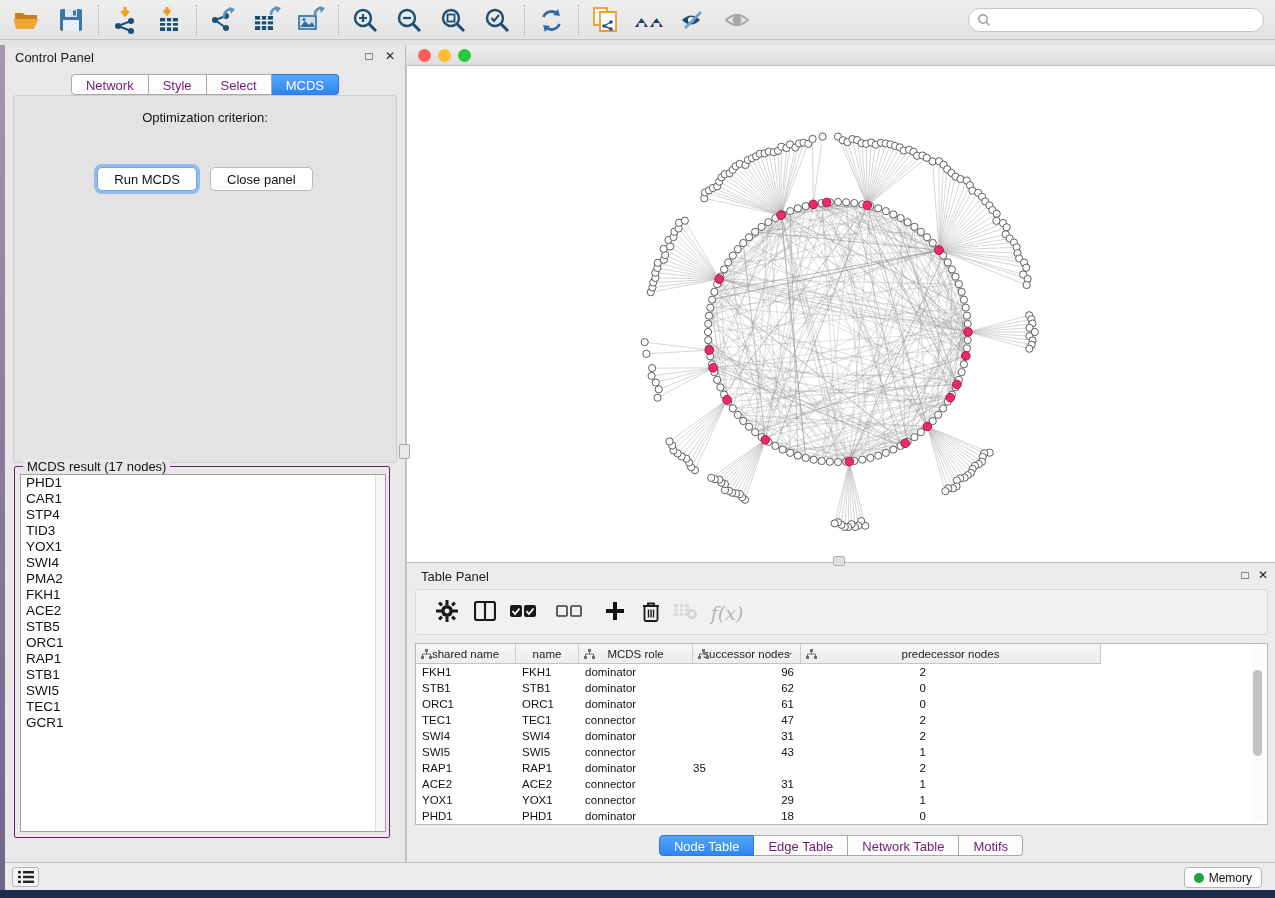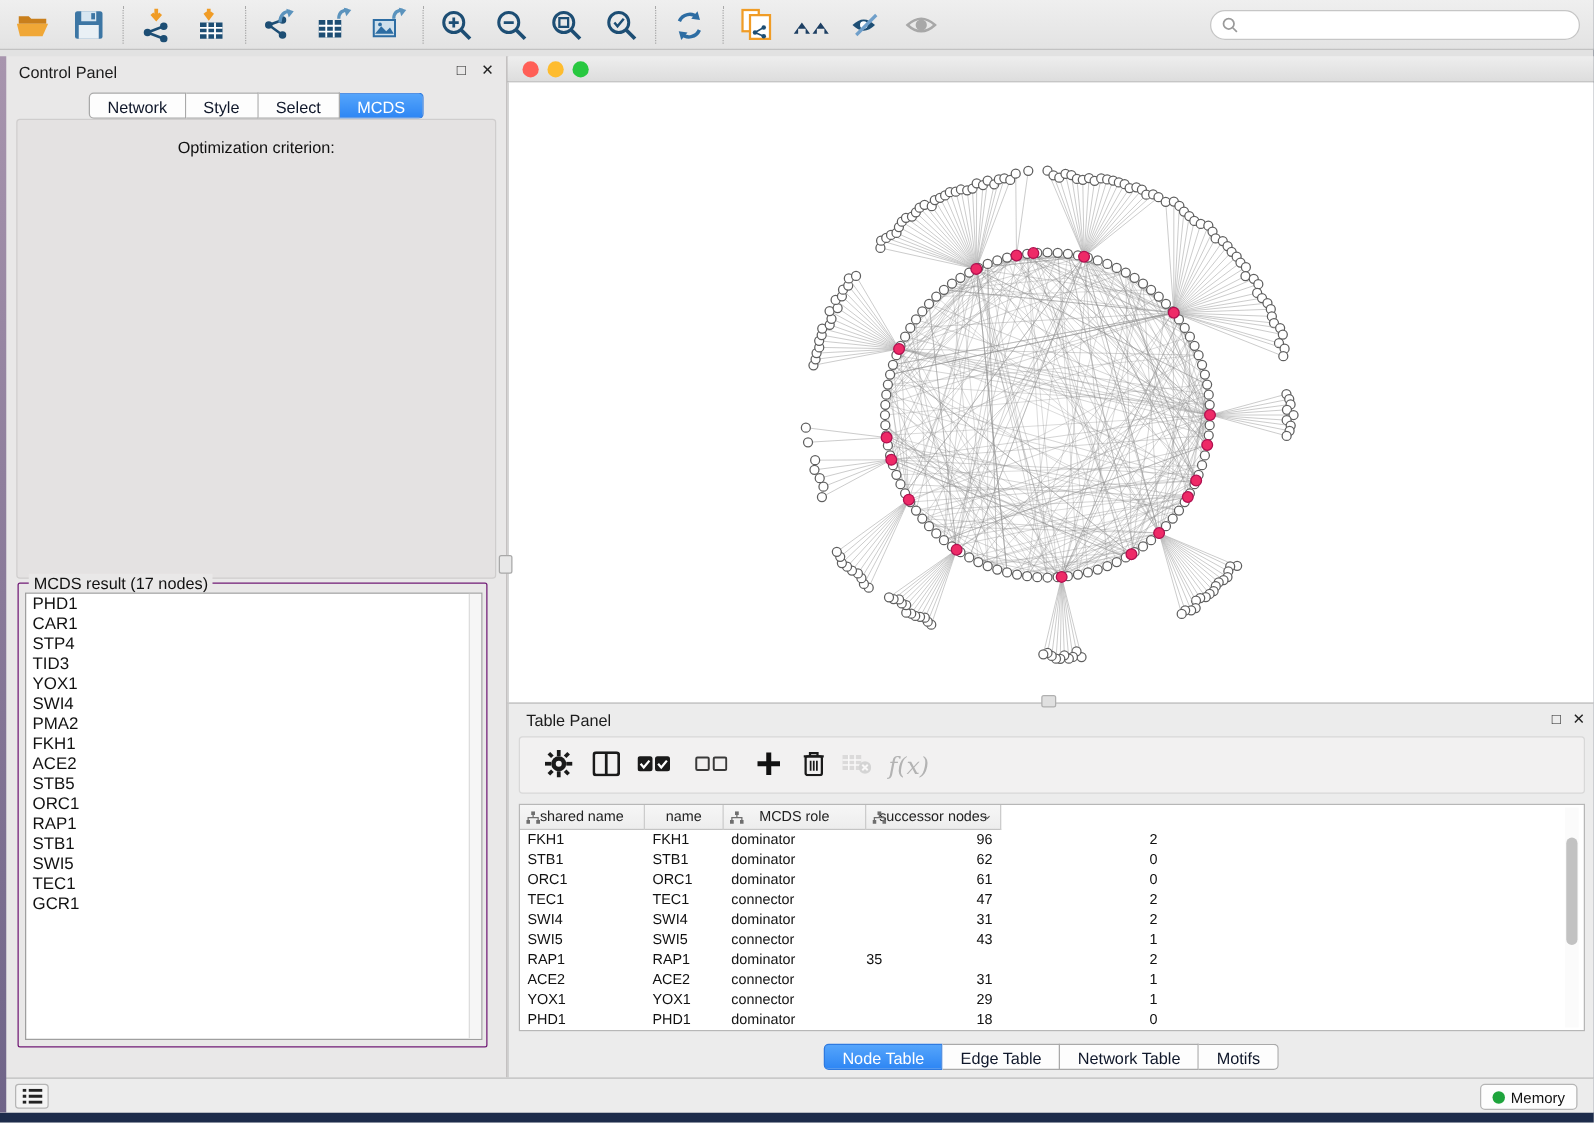--- a/index.html
+++ b/index.html
@@ -15,21 +15,21 @@
   .tb-btn svg { display:block; }
   .searchbox { position:absolute; left:968px; top:8px; width:296px; height:24px; background:#fff; border:1px solid #c6c6c6; border-radius:12px; display:flex; align-items:center; padding-left:8px; }
   .searchbox input { border:none; outline:none; flex:1; font-size:12px; background:transparent; font-family:"Liberation Sans",sans-serif; }
 
   
   .control-panel { position:absolute; left:5px; top:45px; width:400px; height:817px; background:#e9e8e8; }
   .panel-title { position:absolute; left:10px; top:5px; font-size:13px; color:#1c1c1c; }
   .win-mini { position:absolute; top:4px; width:14px; height:14px; font-size:12px; color:#222; text-align:center; line-height:14px; cursor:default; }
   .tabs-row { position:absolute; left:0; top:29px; width:100%; display:flex; justify-content:center; }
   .seg { display:flex; }
-  .seg .tab { font-size:13px; padding:2px 14px; height:21px; line-height:17px; background:#fdfdfd; border:1px solid #a9a9a9; border-left:none; color:#0f172a; cursor:default; }
+  .seg .tab { font-size:13px; padding:2px 14px; height:21px; line-height:17px; background:#fdfdfd; border:1px solid #a9a9a9; border-left:none; color:#701a75; cursor:default; }
   .seg .tab:first-child { border-left:1px solid #a9a9a9; border-radius:4px 0 0 4px; }
   .seg .tab:last-child { border-radius:0 4px 4px 0; }
   .seg .tab.active { background:linear-gradient(180deg,#55a5fb,#2e86f4); color:#fff; border-color:#2e7ae0; }
   .cp-content { position:absolute; left:8px; top:50px; width:384px; height:368px; background:#e4e2e2; border:1px solid #cfcdcd; border-radius:3px; }
   .opt-label { position:absolute; left:0; top:65px; width:100%; text-align:center; font-size:13px; color:#111; }
   .dropdown { position:absolute; left:36px; top:88px; width:314px; height:23px; background:#fff; border:1px solid #b4b4b4; border-radius:4px; font-size:13px; color:#111; line-height:21px; padding-left:9px; }
   .dropdown .stepper { position:absolute; right:1px; top:1px; width:20px; height:19px; background:linear-gradient(180deg,#5aa7fc,#2e86f4); border-radius:3px; color:#fff; font-size:8px; line-height:9px; text-align:center; }
   .cp-buttons { position:absolute; left:0; top:122px; width:100%; display:flex; justify-content:center; gap:13px; }
   .mac-btn { background:#fff; border:1px solid #b9b9b9; border-radius:5px; font-size:13px; color:#111; padding:3px 16px; height:24px; font-family:"Liberation Sans",sans-serif; }
   .mac-btn.focused { box-shadow:0 0 0 3px rgba(100,165,245,.65); border-color:#6fa7e8; }
@@ -257,20 +257,24 @@
         <div class="seg" id="cp-tabs">
           <div class="tab">Network</div>
           <div class="tab">Style</div>
           <div class="tab">Select</div>
           <div class="tab active">MCDS</div>
         </div>
       </div>
 
     <div class="cp-content"></div>
     <div class="opt-label">Optimization criterion:</div>
+    <div class="cp-buttons">
+      <button class="mac-btn focused">Run MCDS</button>
+      <button class="mac-btn">Close panel</button>
+    </div>
 
     <div class="result-group">
       <div class="result-legend">MCDS result (17 nodes)</div>
       <div class="result-list">
         <div id="mcds-items">
             <div class="result-item">PHD1</div>
             <div class="result-item">CAR1</div>
             <div class="result-item">STP4</div>
             <div class="result-item">TID3</div>
             <div class="result-item">YOX1</div>
@@ -1166,20 +1170,29 @@
           <div class="th" style="width: 108px;">
             <svg class="attr-ico" width="11" height="11" viewBox="0 0 11 11">
               <rect x="4" y="0" width="3" height="3" fill="#6e6e6e"></rect>
               <rect x="0" y="7" width="3" height="3" fill="#6e6e6e"></rect>
               <rect x="8" y="7" width="3" height="3" fill="#6e6e6e"></rect>
               <path d="M5.5 3v2M1.5 7V5h8v2" stroke="#6e6e6e" fill="none"></path>
             </svg>
             <span>successor nodes</span>
             <span class="sortchev">⌄</span>
           </div>
+          <div class="th" style="width: 300px;">
+            <svg class="attr-ico" width="11" height="11" viewBox="0 0 11 11">
+              <rect x="4" y="0" width="3" height="3" fill="#6e6e6e"></rect>
+              <rect x="0" y="7" width="3" height="3" fill="#6e6e6e"></rect>
+              <rect x="8" y="7" width="3" height="3" fill="#6e6e6e"></rect>
+              <path d="M5.5 3v2M1.5 7V5h8v2" stroke="#6e6e6e" fill="none"></path>
+            </svg>
+            <span>predecessor nodes</span>
+          </div>
         </div>
       <div id="tbody" style="position:absolute;left:0;top:20px;width:100%;">
           <div class="trow">
             <div class="td" style="width: 100px; padding-left: 6px;">FKH1</div>
             <div class="td" style="width: 63px; padding-left: 6px;">FKH1</div>
             <div class="td" style="width: 114px; padding-left: 6px;">dominator</div>
             <div class="td" style="width: 108px; text-align: right; padding-right: 7px;">96</div>
             <div class="td" style="width: 300px; text-align: right; padding-right: 175px;">2</div>
           </div>
           <div class="trow">

